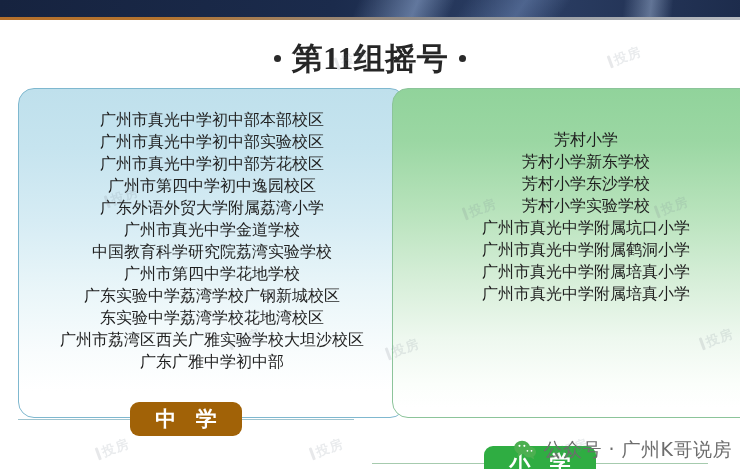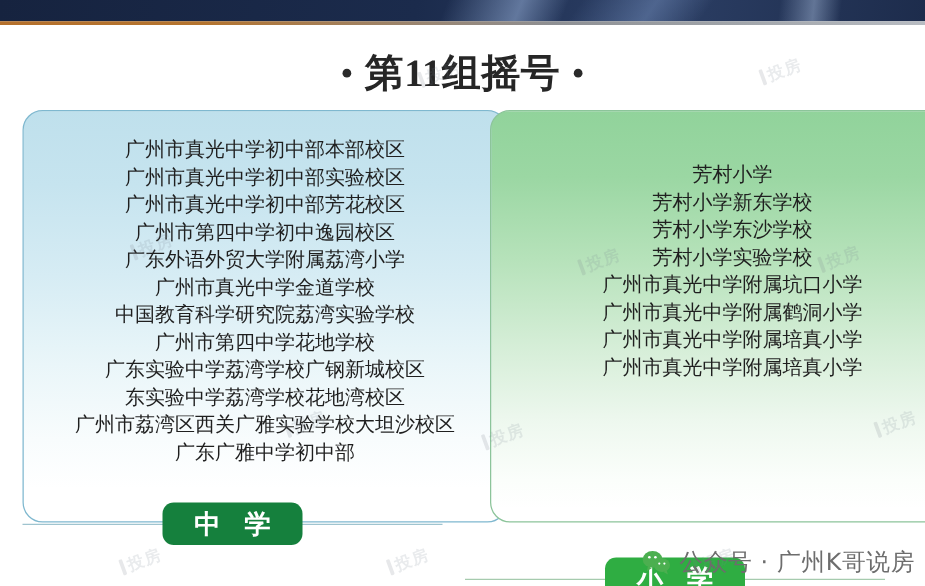--- a/index.html
+++ b/index.html
@@ -180,21 +180,21 @@
     font-family: "DejaVu Sans", "Liberation Sans", sans-serif;
     font-size: 21px;
     font-weight: bold;
     color: #ffffff;
     letter-spacing: 6px;
     text-indent: 6px;
     margin: 0 -4px;
     position: relative;
     z-index: 3;
   }
-  .badge-blue  { background: #15803d; }
+  .badge-blue  { background: #a16207; }
   .badge-green { background: #2fad42; }
 
   
   .wm {
     position: absolute;
     color: rgba(120,130,140,0.16);
     font-family: "DejaVu Sans", "Liberation Sans", sans-serif;
     font-size: 13px;
     font-weight: bold;
     letter-spacing: 1px;

